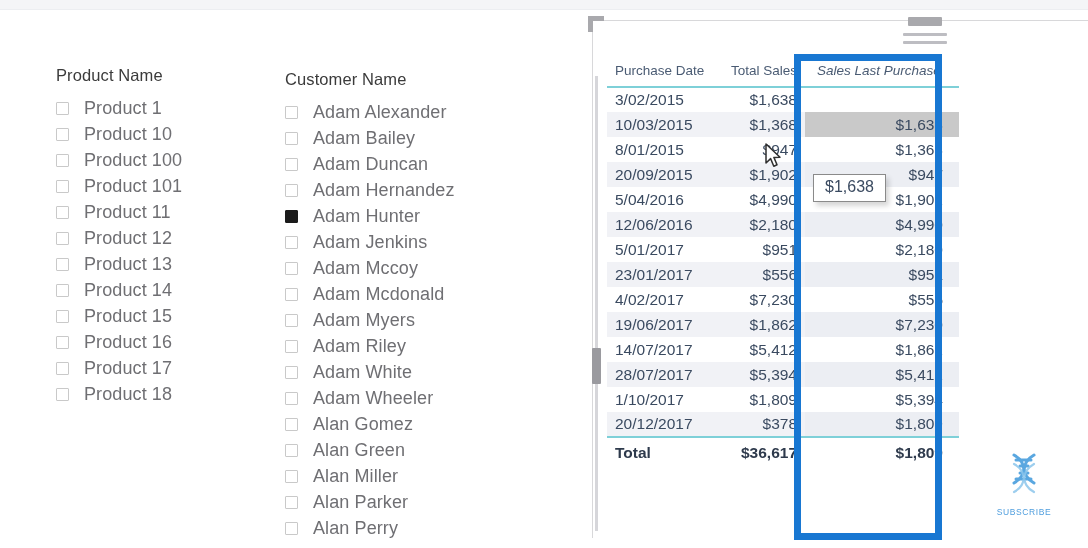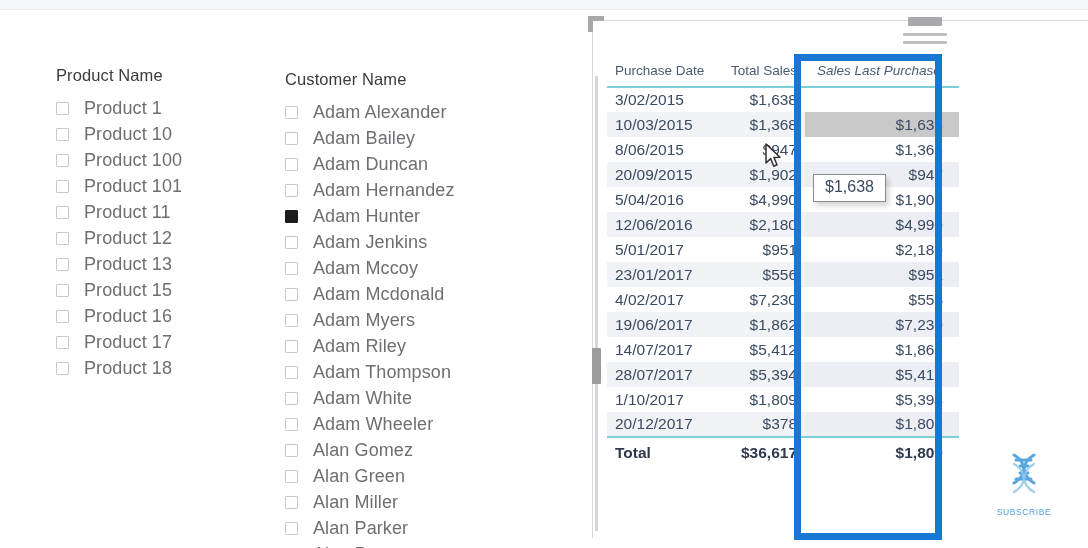--- a/index.html
+++ b/index.html
@@ -225,20 +225,24 @@
         <div class="slicer-item">
           <span class="cb"></span>
           <span class="lbl">Product 12</span>
         </div>
         <div class="slicer-item">
           <span class="cb"></span>
           <span class="lbl">Product 13</span>
         </div>
         <div class="slicer-item">
           <span class="cb"></span>
+          <span class="lbl">Product 14</span>
+        </div>
+        <div class="slicer-item">
+          <span class="cb"></span>
           <span class="lbl">Product 15</span>
         </div>
         <div class="slicer-item">
           <span class="cb"></span>
           <span class="lbl">Product 16</span>
         </div>
         <div class="slicer-item">
           <span class="cb"></span>
           <span class="lbl">Product 17</span>
         </div>
@@ -284,24 +288,20 @@
           <span class="cb"></span>
           <span class="lbl">Adam Mcdonald</span>
         </div>
         <div class="slicer-item">
           <span class="cb"></span>
           <span class="lbl">Adam Myers</span>
         </div>
         <div class="slicer-item">
           <span class="cb"></span>
           <span class="lbl">Adam Riley</span>
-        </div>
-        <div class="slicer-item">
-          <span class="cb"></span>
-          <span class="lbl">Adam Thompson</span>
         </div>
         <div class="slicer-item">
           <span class="cb"></span>
           <span class="lbl">Adam White</span>
         </div>
         <div class="slicer-item">
           <span class="cb"></span>
           <span class="lbl">Adam Wheeler</span>
         </div>
         <div class="slicer-item">
@@ -353,21 +353,21 @@
             <td class="c-date">3/02/2015</td>
             <td class="c-total">$1,638</td>
             <td class="c-last"></td>
           </tr>
           <tr class="alt">
             <td class="c-date">10/03/2015</td>
             <td class="c-total">$1,368</td>
             <td class="c-last hot">$1,638</td>
           </tr>
           <tr>
-            <td class="c-date">8/06/2015</td>
+            <td class="c-date">8/01/2015</td>
             <td class="c-total">$947</td>
             <td class="c-last">$1,368</td>
           </tr>
           <tr class="alt">
             <td class="c-date">20/09/2015</td>
             <td class="c-total">$1,902</td>
             <td class="c-last">$947</td>
           </tr>
           <tr>
             <td class="c-date">5/04/2016</td>

